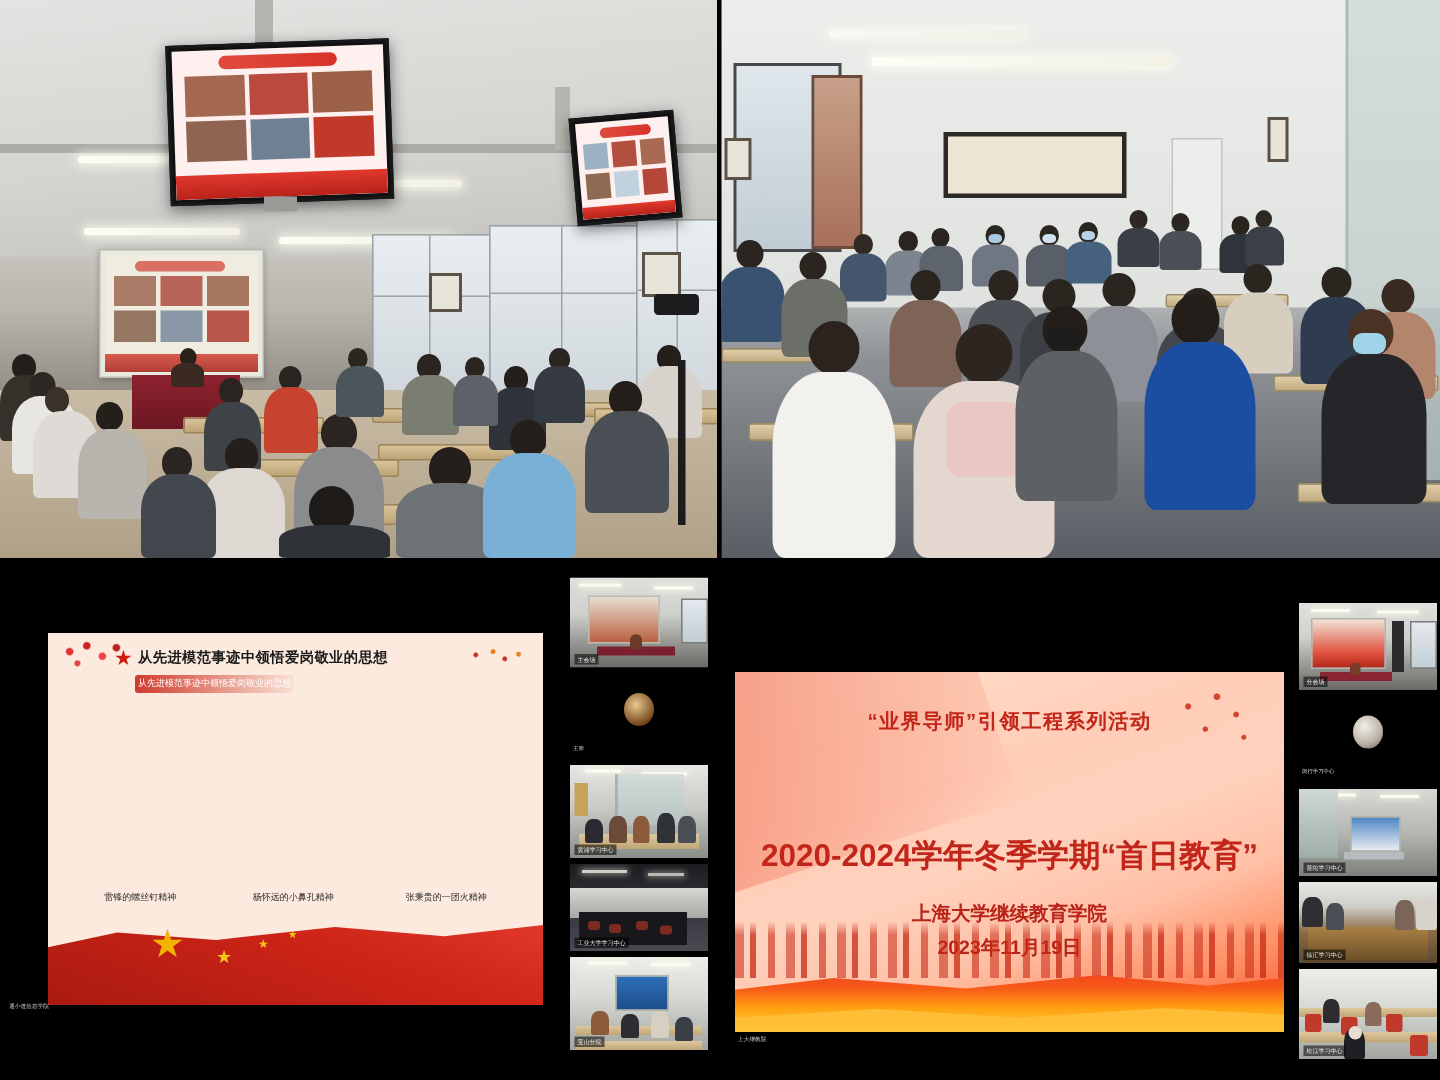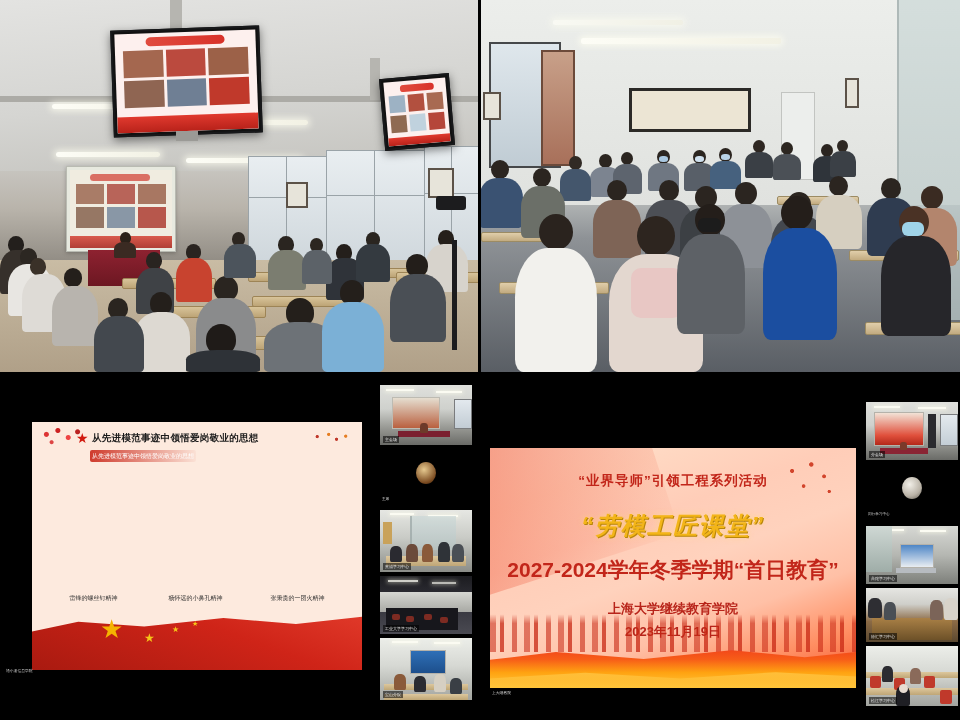--- a/index.html
+++ b/index.html
@@ -438,22 +438,21 @@
         <div class="rperson" style="left:70px;top:40px;width:12px;height:16px;background:#3a3f45;"></div>
         <div class="tlabel">宝山分院</div>
       </div>
     </div>
 
     <div class="stage-center">
       <div class="slide2">
         <div class="s2-swoosh"></div>
         <div class="s2-birds"></div>
         <div class="s2-l1">“业界导师”引领工程系列活动</div>
-        <div class="s2-l2">“劳模工匠课堂”</div>
-        <div class="s2-l3">2027-2024学年冬季学期“首日教育”</div>
+        <div class="s2-l3">2020-2024学年冬季学期“首日教育”</div>
         <div class="s2-l4">上海大学继续教育学院</div>
         <div class="s2-l5">2023年11月19日</div>
         <div class="s2-sky"></div>
         <div class="s2-wave"></div>
         <div class="s2-wave2"></div>
       </div>
       <div class="stage-lbl" style="left:4px;top:302px;">上大继教院</div>
     </div>
 
     <div class="col-right">

